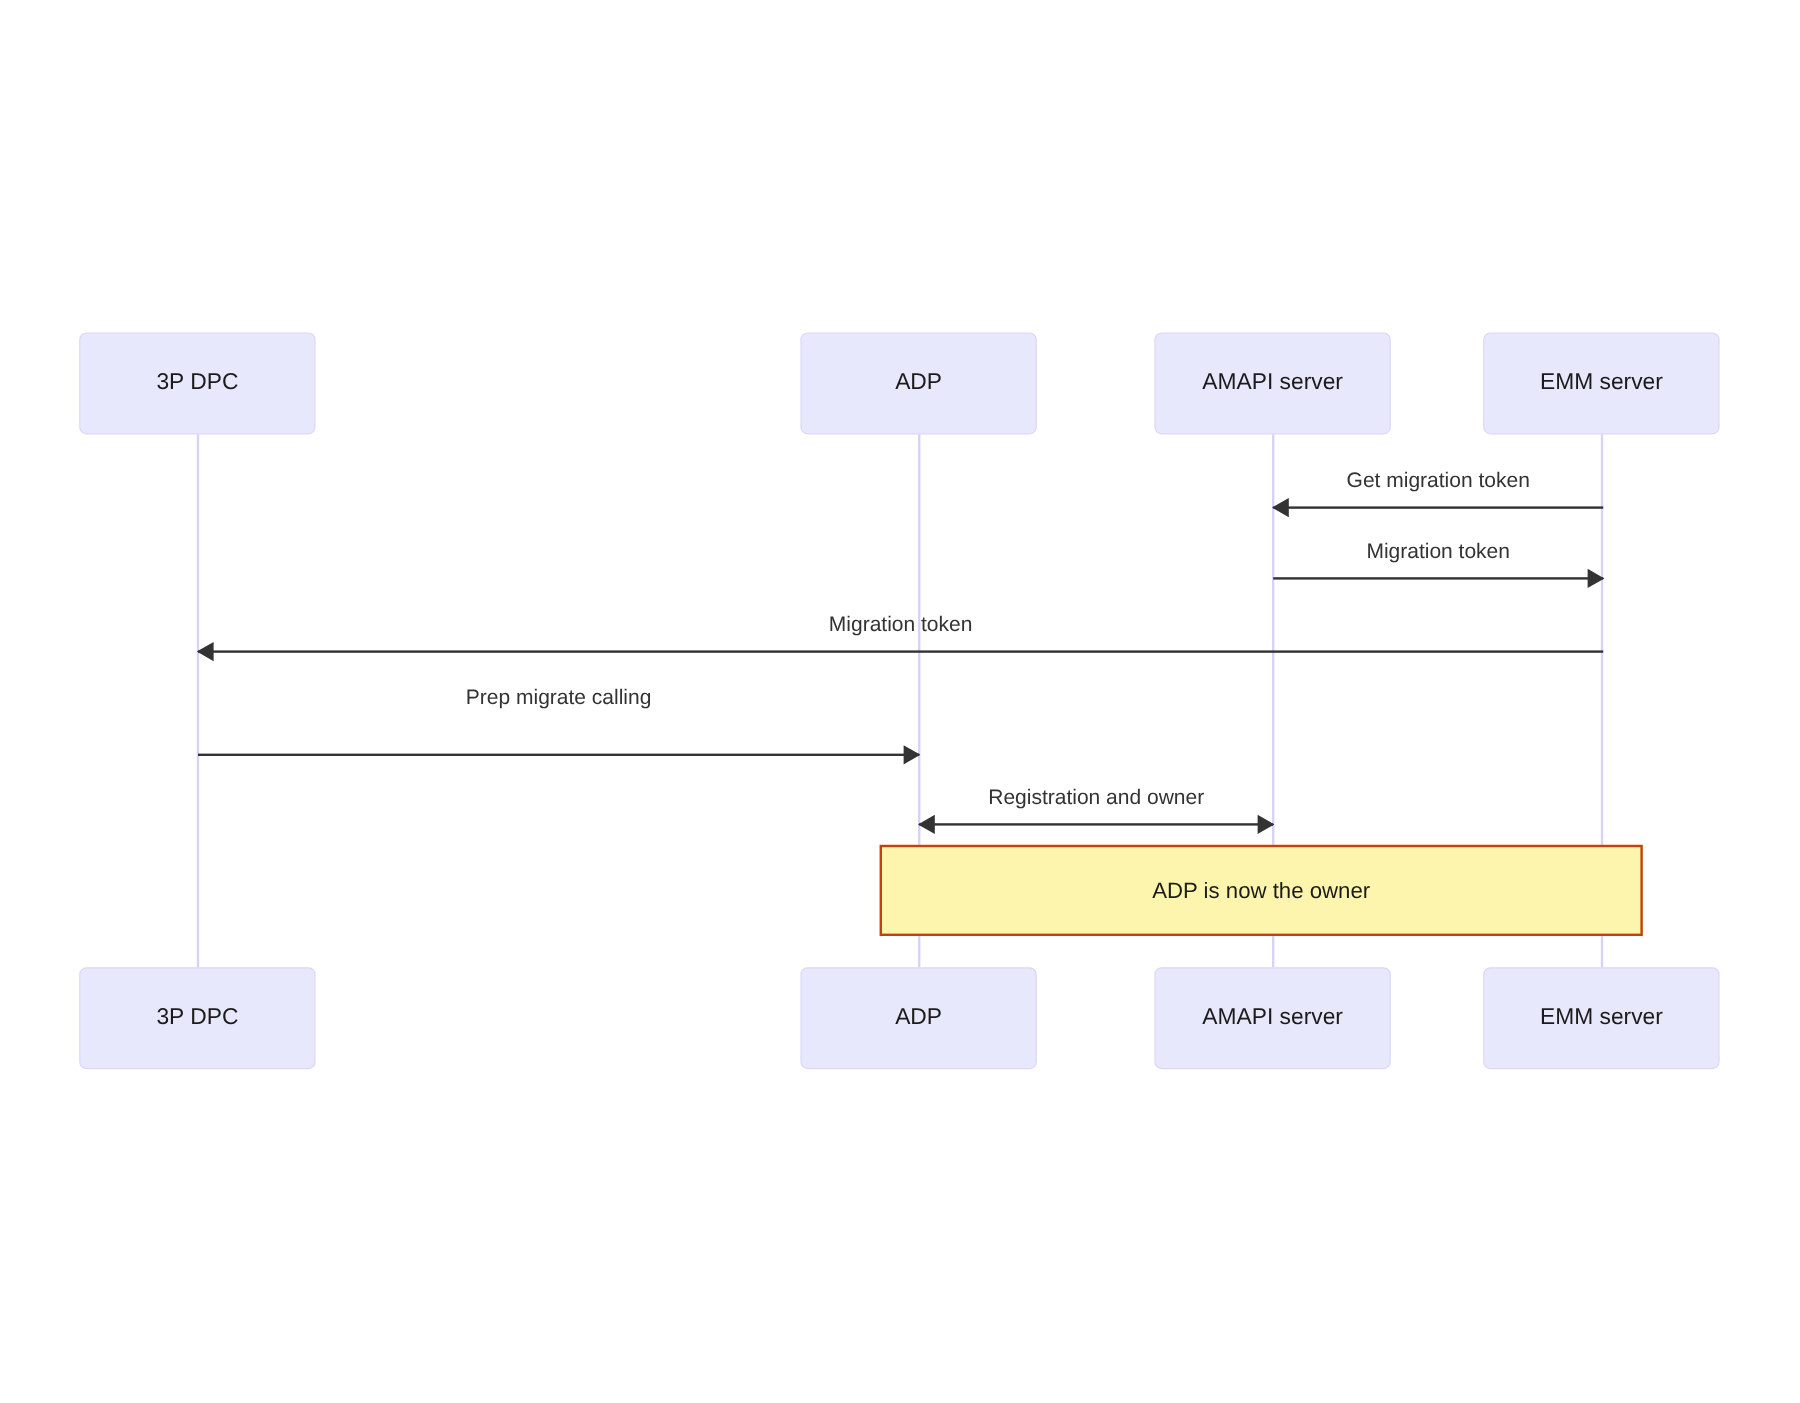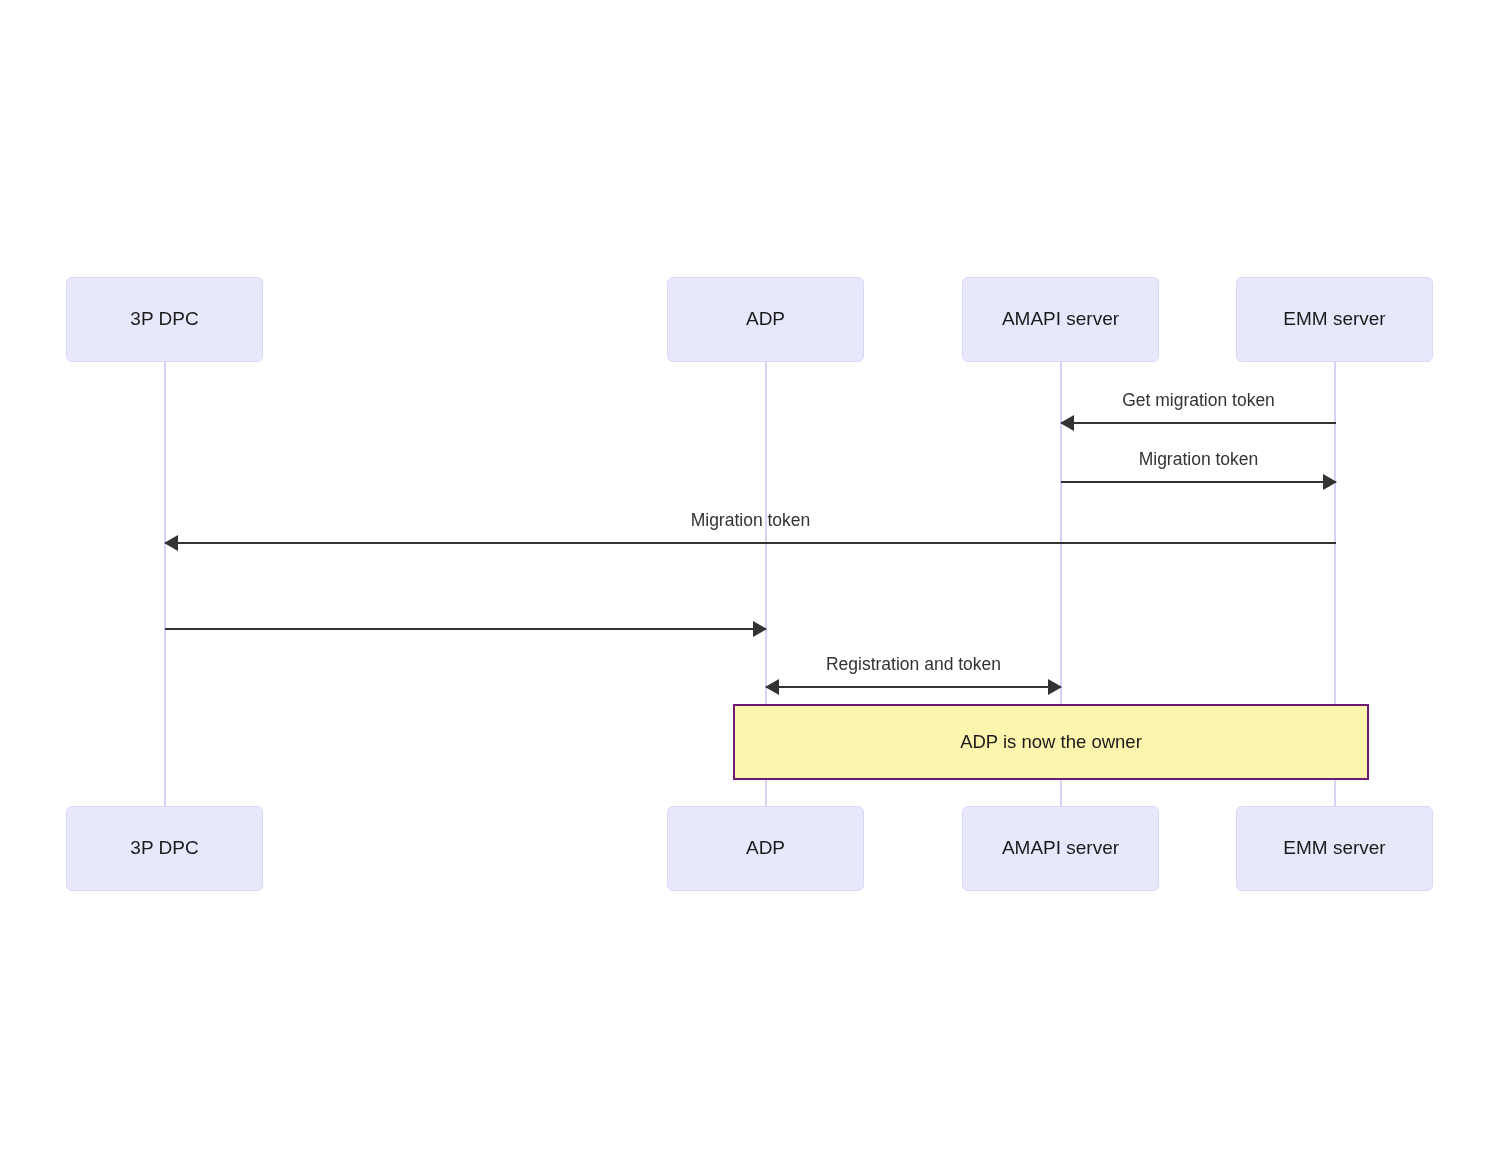--- a/index.html
+++ b/index.html
@@ -84,21 +84,21 @@
     line-height: 25px;
     white-space: nowrap;
   }
   .msg-label.single { top: -34px; }
   .msg-label.double { top: -59px; }
 
   
   .note {
     position: absolute;
     background: #fdf5ad;
-    border: 2px solid #701a75;
+    border: 2px solid #c2410c;
     box-sizing: border-box;
     display: flex;
     flex-direction: column;
     align-items: center;
     justify-content: center;
     color: #1b1b1b;
     font-size: 18.5px;
     line-height: 26px;
     text-align: center;
   }
@@ -139,27 +139,28 @@
   </div>
 
   <div class="message" style="left:165px; width:1171px; top:542px;">
     <div class="msg-label single">Migration token</div>
     <div class="msg-line"></div>
     <div class="arrow-head left"></div>
   </div>
 
   <div class="message" style="left:165px; width:601px; top:628px;">
     <div class="msg-label double">
+      <div>Prep migrate calling</div>
     </div>
     <div class="msg-line"></div>
     <div class="arrow-head right"></div>
   </div>
 
   <div class="message" style="left:766px; width:295px; top:686px;">
-    <div class="msg-label single">Registration and token</div>
+    <div class="msg-label single">Registration and owner</div>
     <div class="msg-line"></div>
     <div class="arrow-head left"></div>
     <div class="arrow-head right"></div>
   </div>
 
   <div class="note" style="left:733px; top:704px; width:636px; height:76px;">
     <div>ADP is now the owner</div>
   </div>
 
   <div class="participant" style="left:66px; top:806px; width:197px; height:85px;">

